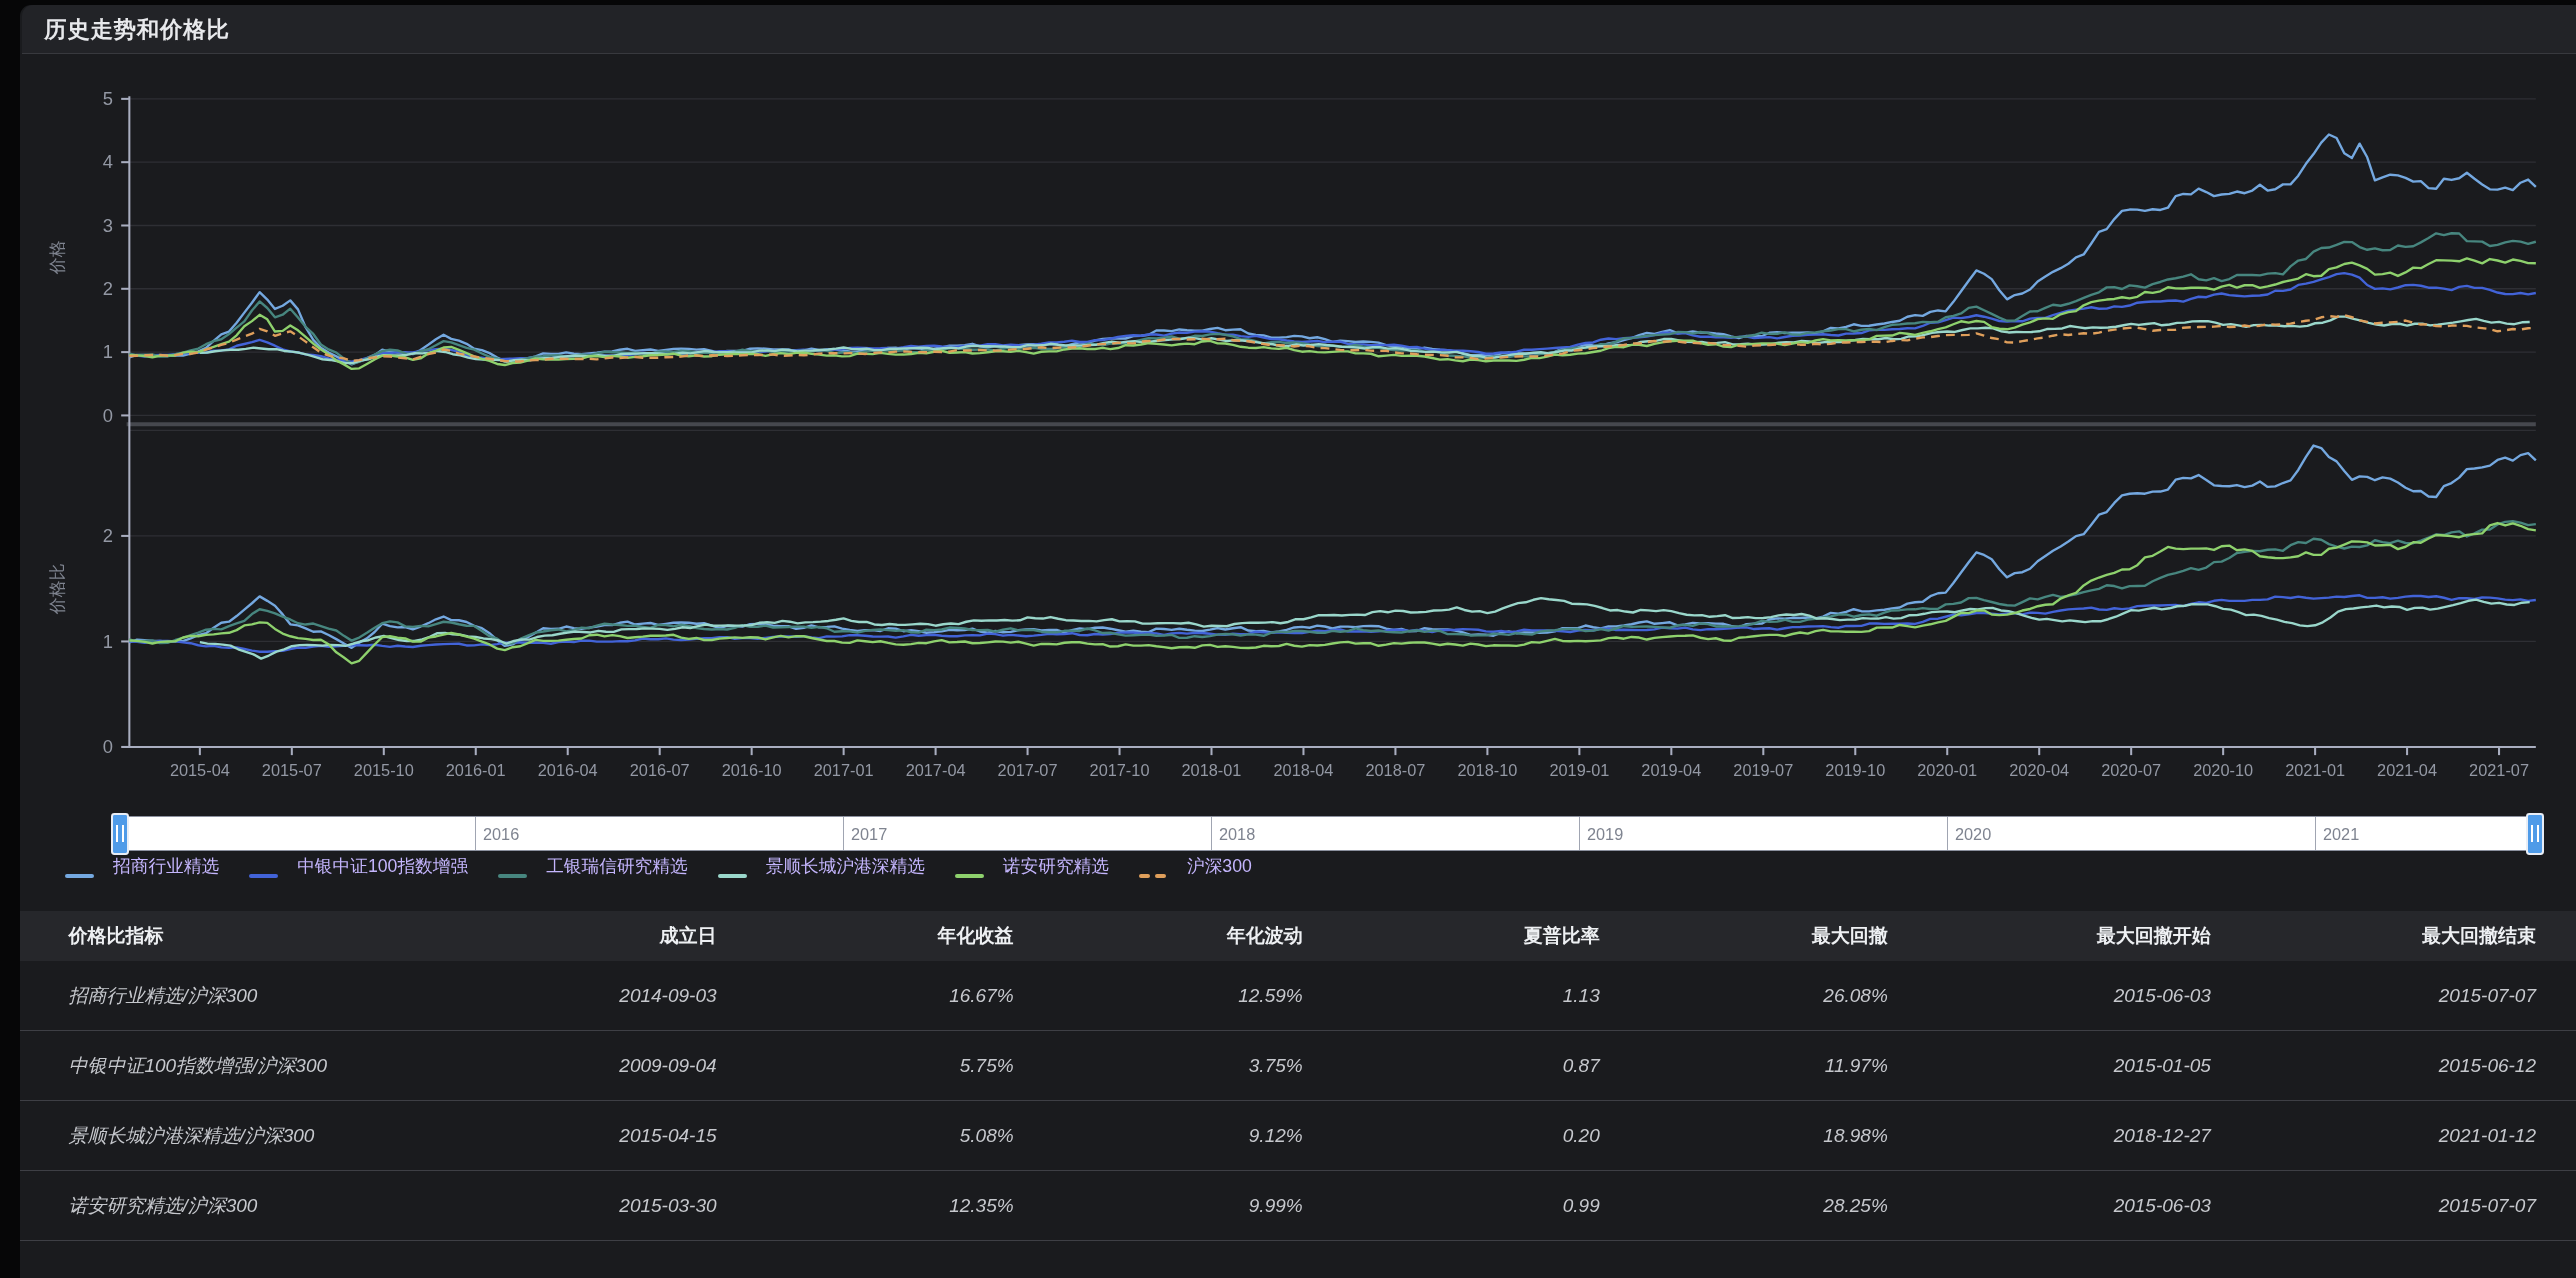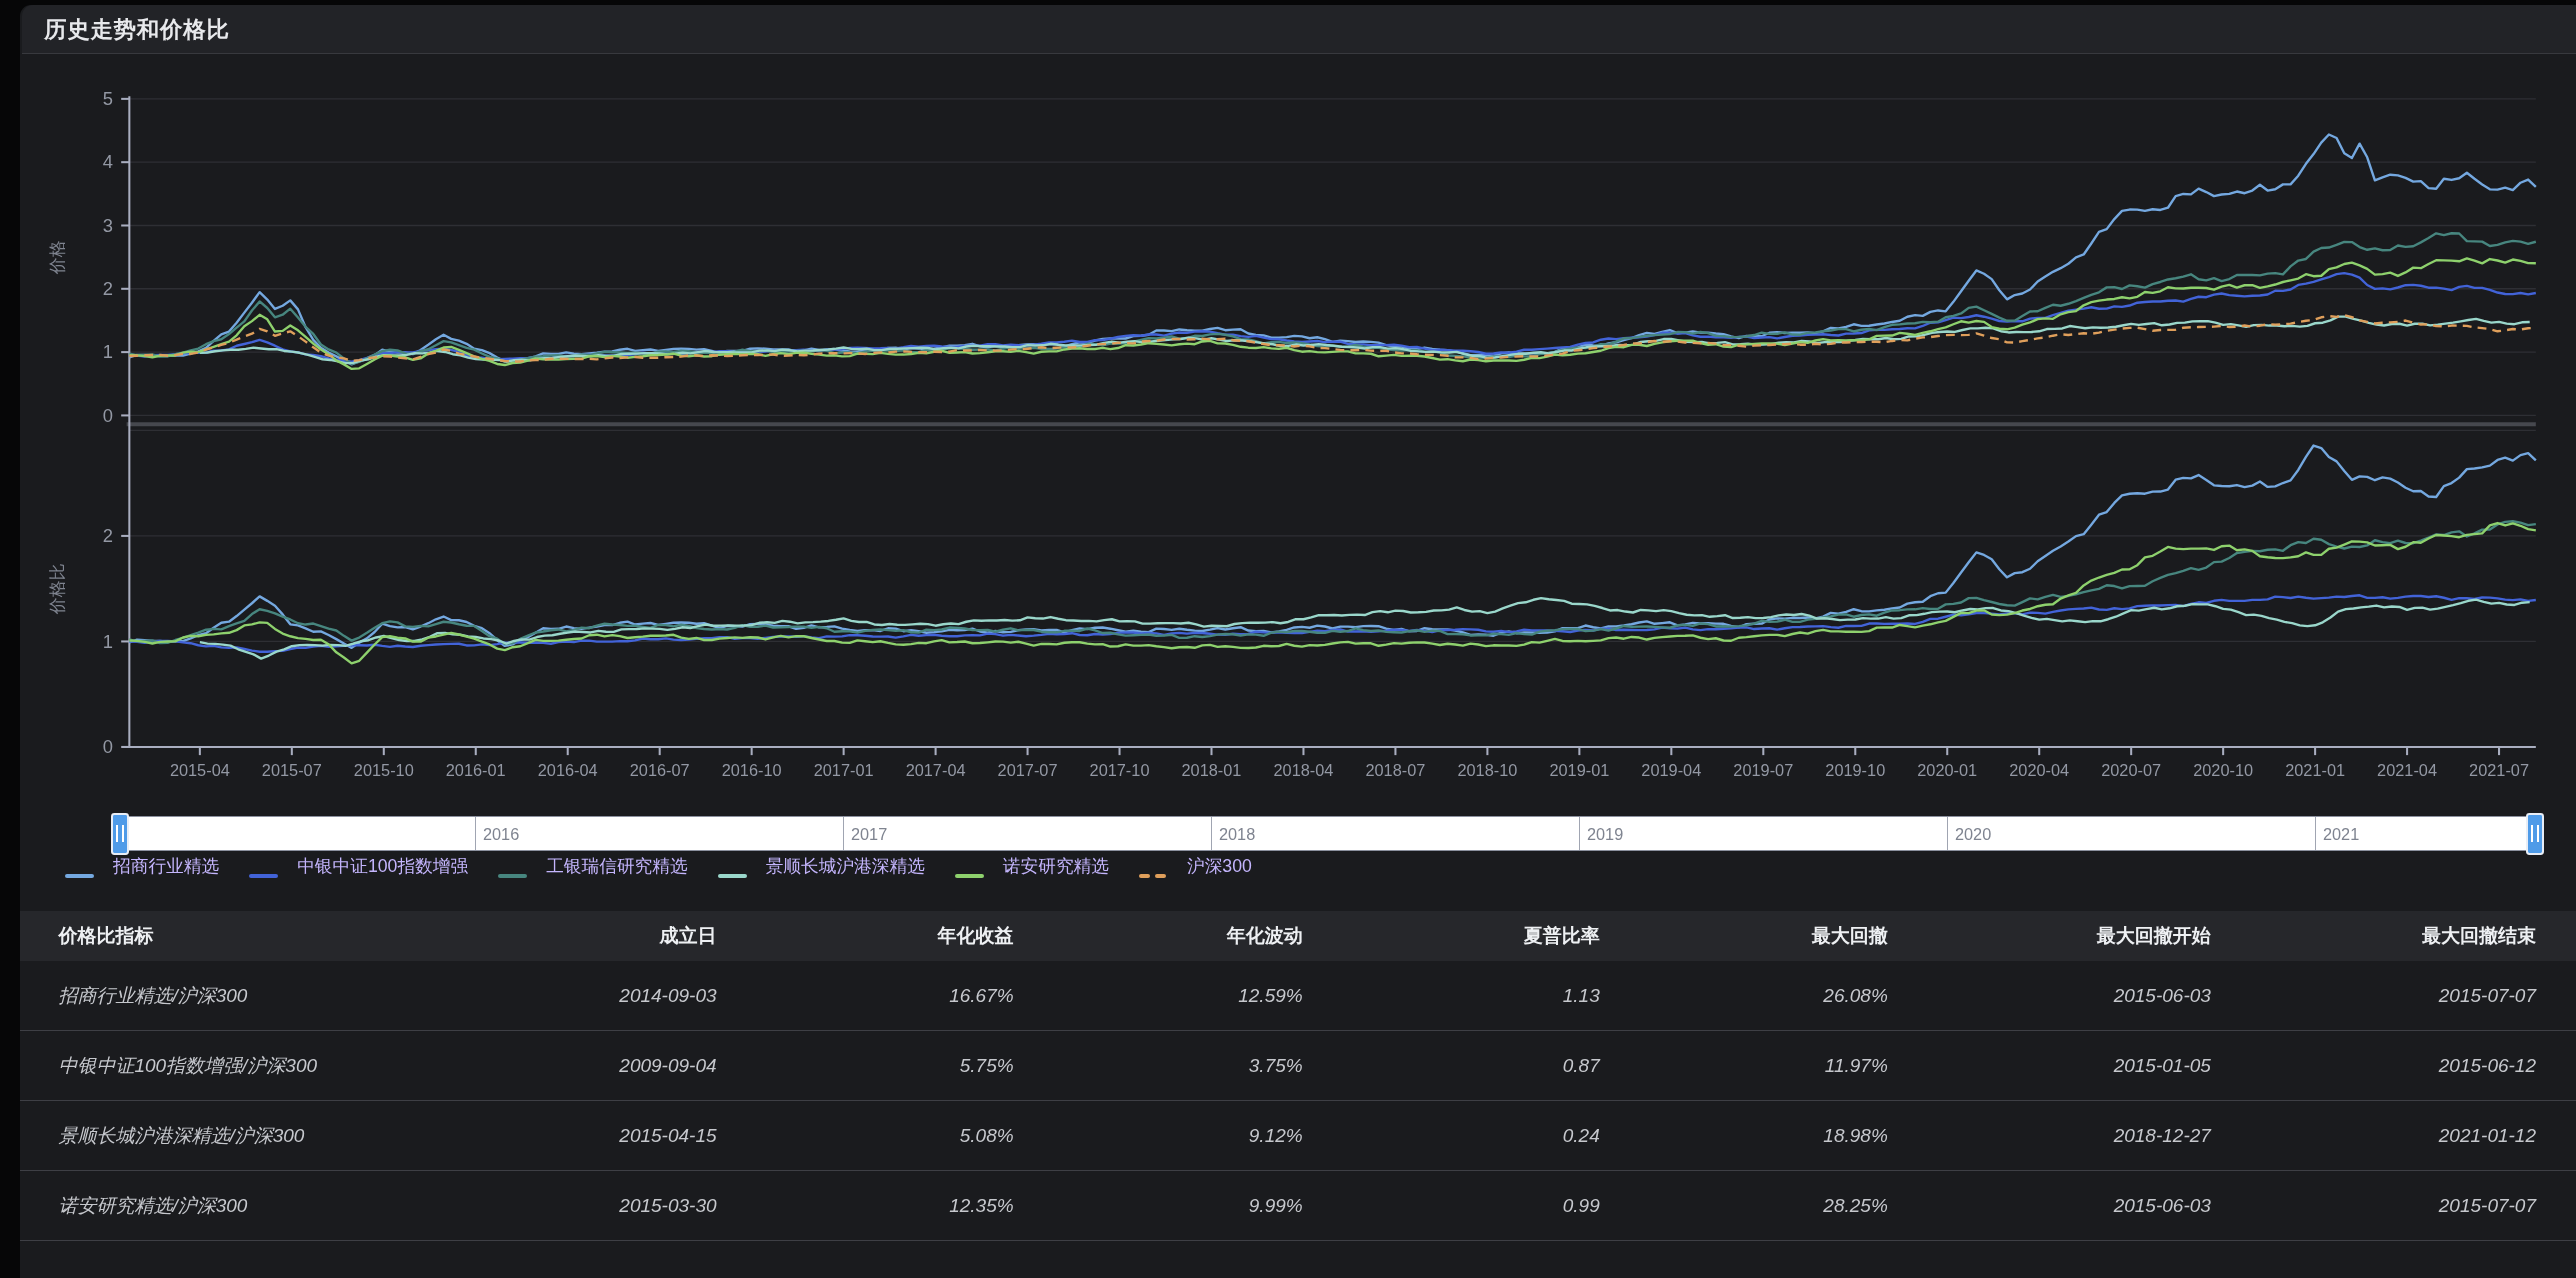--- a/index.html
+++ b/index.html
@@ -27,21 +27,21 @@
   .legend-item{display:flex;align-items:flex-end;gap:19px;font-size:17.7px;color:#c4b5fd;cursor:pointer;white-space:nowrap;}
   .lm{width:29px;height:4.1px;border-radius:2px;flex:none;}
   .lm.dashed{background:none !important;display:flex;gap:5.4px;}
   .lm.dashed i{width:11px;height:4.1px;border-radius:2px;}
 
   
   .table-wrap{position:absolute;left:20.4px;top:911px;right:0;bottom:0;overflow:hidden;}
   table{width:100%;border-collapse:collapse;table-layout:fixed;font-size:19px;}
   thead th{background:#26272b;height:48px;font-weight:700;color:#eef0f3;text-align:right;}
   tbody td{height:67px;color:#c6c8cd;text-align:right;border-bottom:1.4px solid #3e3f45;font-style:italic;}
-  th:first-child,td:first-child{text-align:left;padding-left:38px;}
+  th:first-child,td:first-child{text-align:left;padding-left:48px;}
   th:last-child,td:last-child{padding-right:40px;}
 </style>
 </head>
 <body>
 
 <div class="stage">
   <div class="panel"></div>
 
   <div class="titlebar">
     <div class="title">历史走势和价格比</div>
@@ -246,21 +246,21 @@
             <td>0.87</td>
             <td>11.97%</td>
             <td>2015-01-05</td>
             <td>2015-06-12</td>
           </tr>
           <tr>
             <td>景顺长城沪港深精选/沪深300</td>
             <td>2015-04-15</td>
             <td>5.08%</td>
             <td>9.12%</td>
-            <td>0.24</td>
+            <td>0.20</td>
             <td>18.98%</td>
             <td>2018-12-27</td>
             <td>2021-01-12</td>
           </tr>
           <tr>
             <td>诺安研究精选/沪深300</td>
             <td>2015-03-30</td>
             <td>12.35%</td>
             <td>9.99%</td>
             <td>0.99</td>

